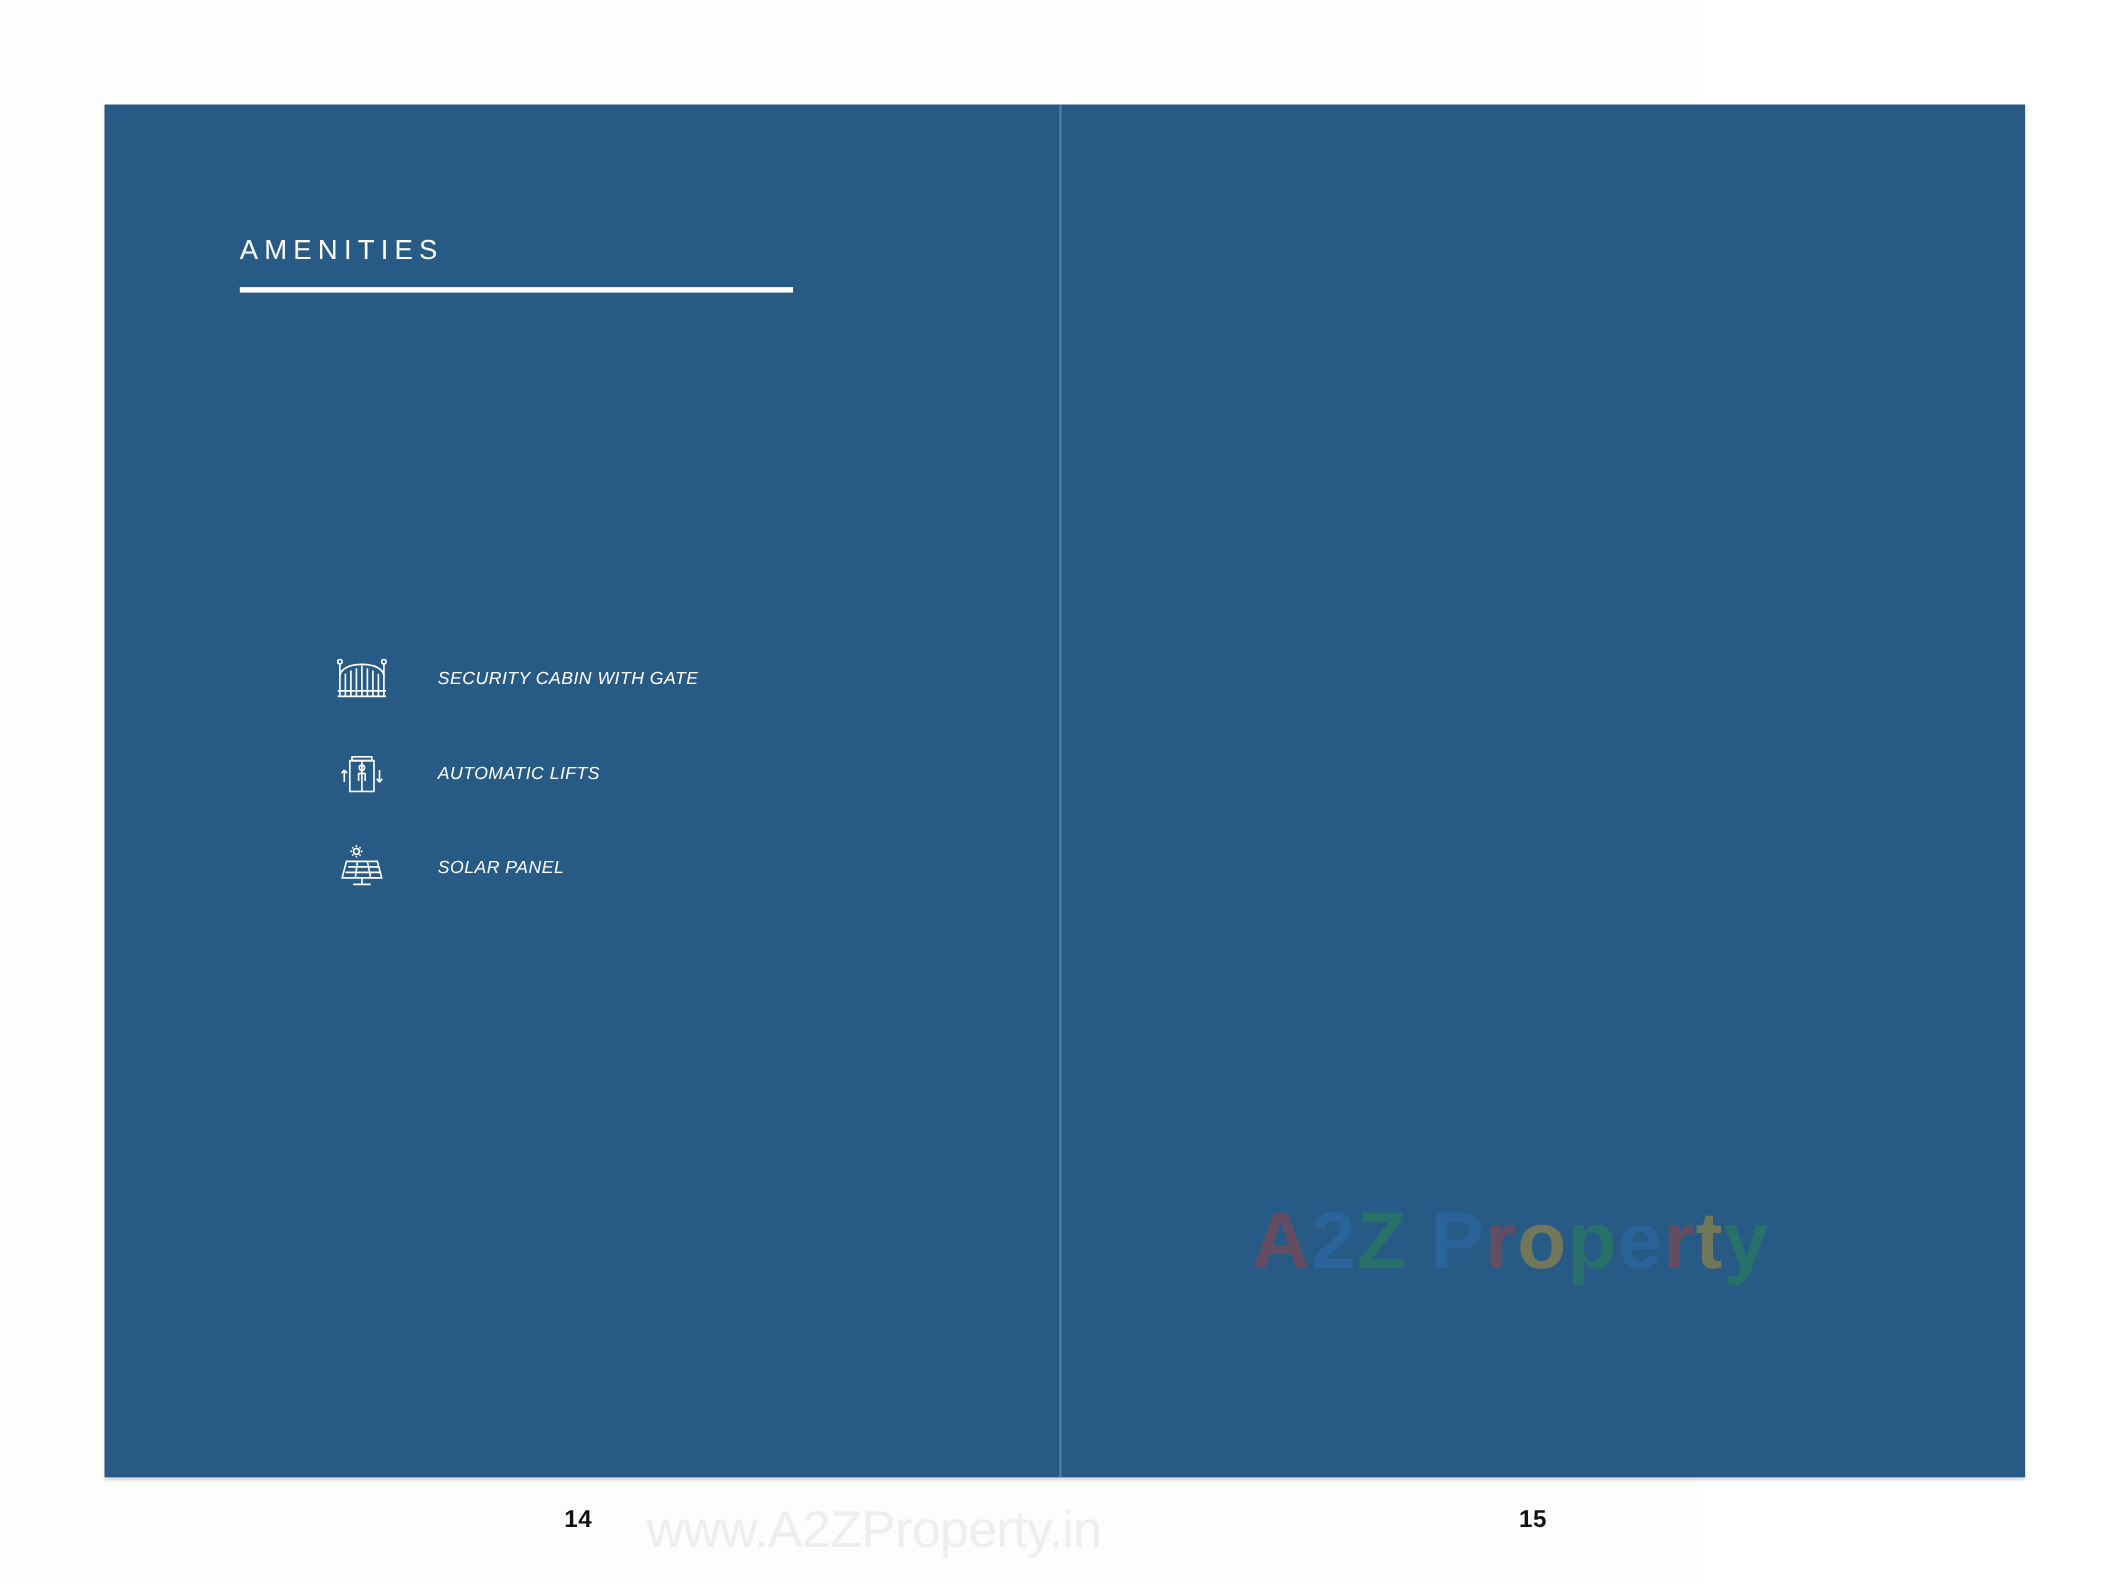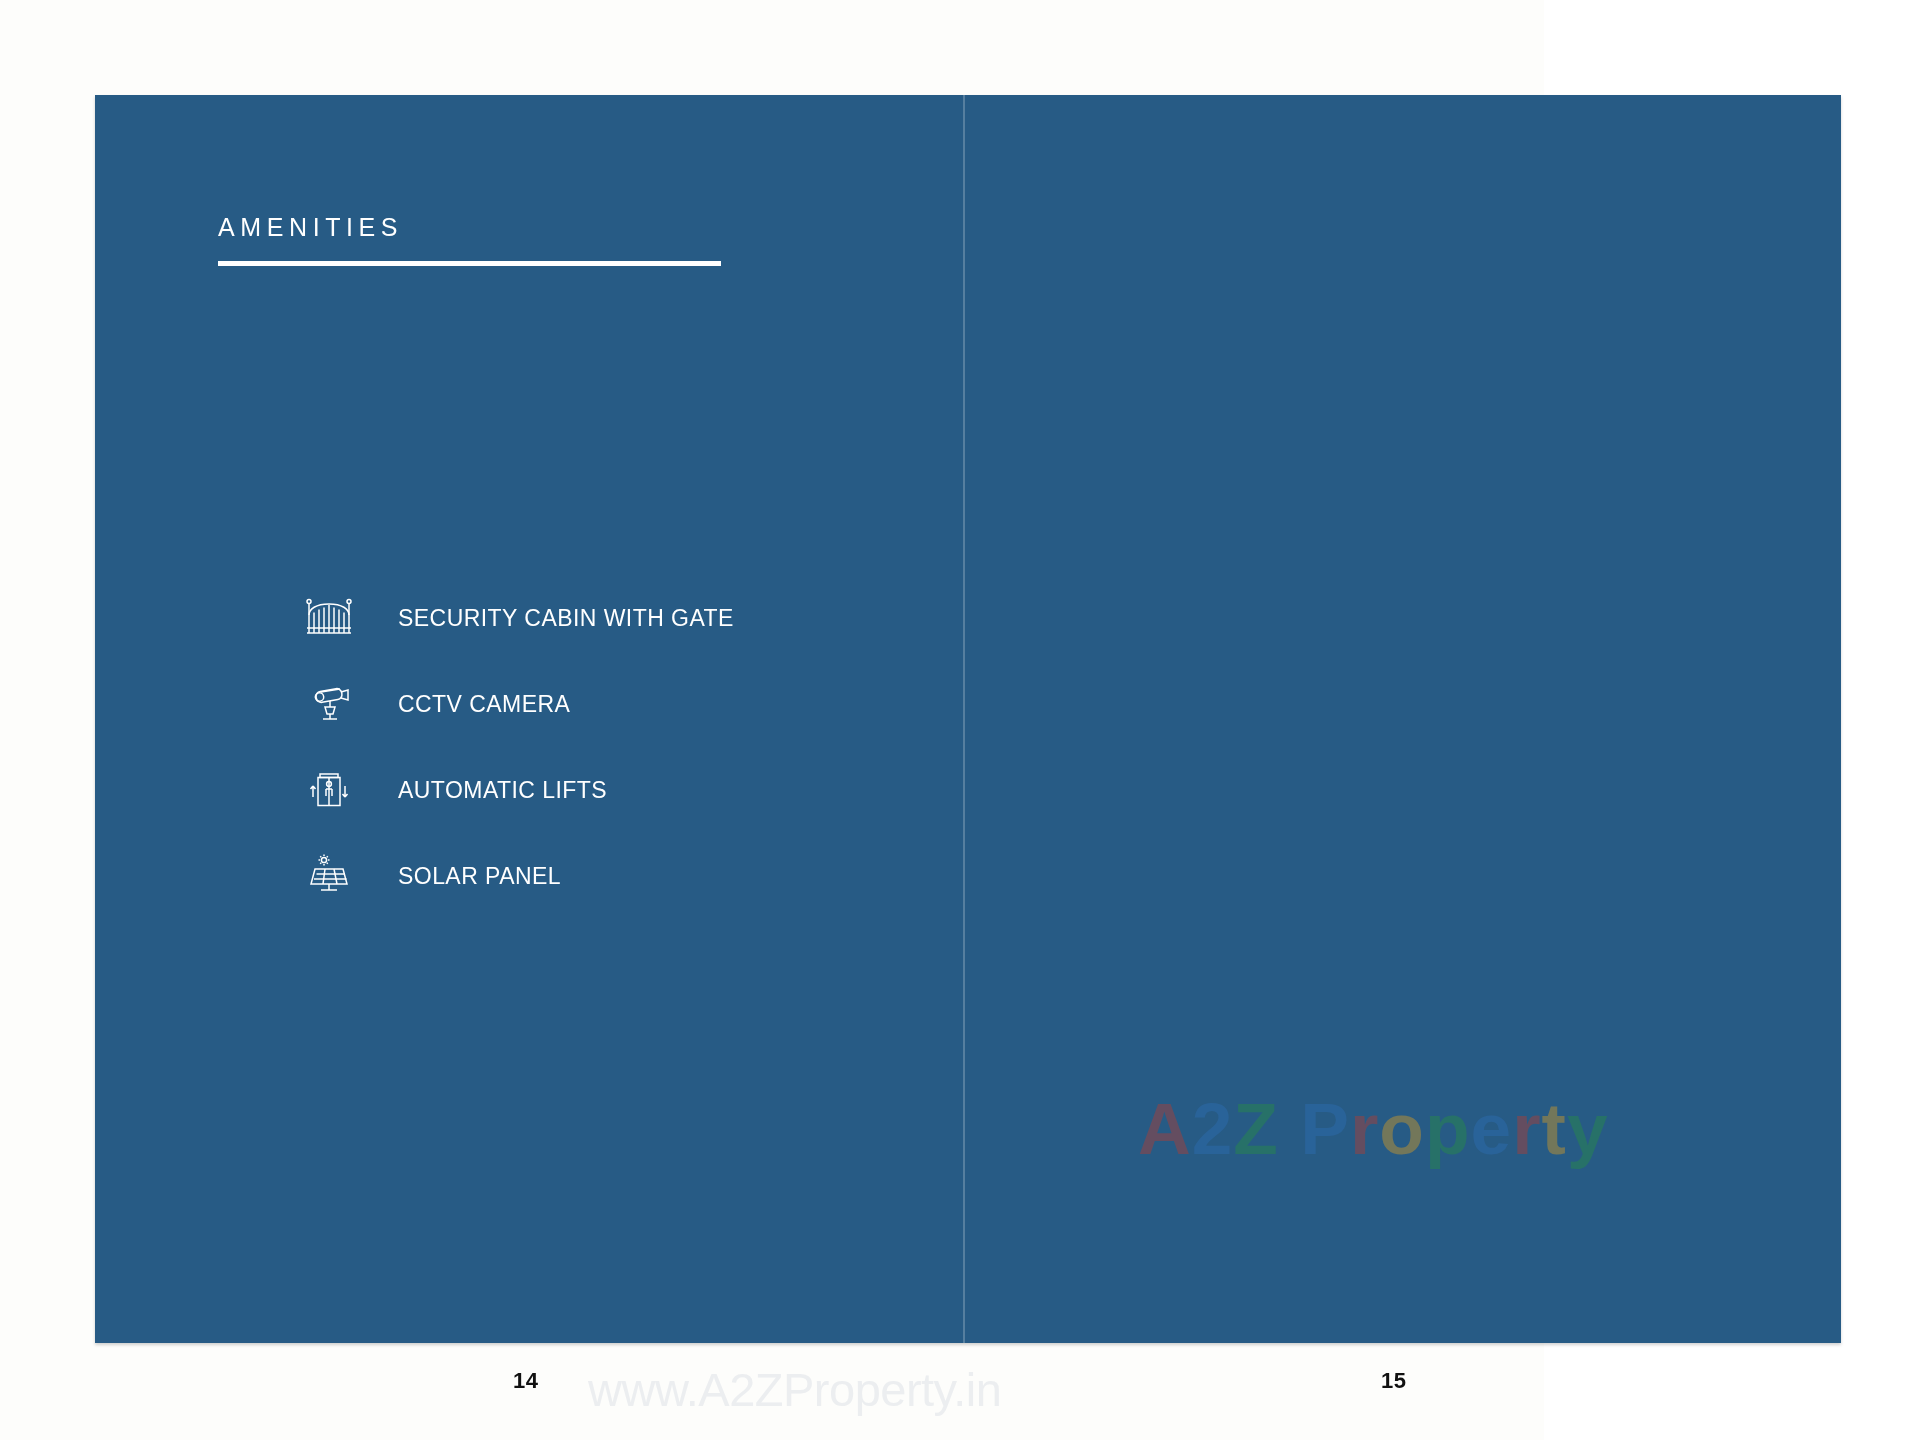--- a/index.html
+++ b/index.html
@@ -86,24 +86,25 @@
     min-width: 58px;
     height: 52px;
     display: flex;
     align-items: center;
     justify-content: center;
   }
   .amenity-icon svg { display: block; }
   .amenity-label {
     margin-left: 40px;
     color: #ffffff;
-    font-size: 23px;
+    font-size: 16px;
     font-weight: 400;
     letter-spacing: .45px;
     white-space: nowrap;
+    font-style: italic;
   }
 
   
   .page-number {
     position: absolute;
     color: #111111;
     font-size: 22px;
     font-weight: bold;
     letter-spacing: .5px;
   }
@@ -180,35 +181,20 @@
               <line x1="1" y1="36" x2="45" y2="36"></line>
               <circle cx="3" cy="4.5" r="2"></circle>
               <circle cx="43" cy="4.5" r="2"></circle>
               <line x1="3" y1="6.5" x2="3" y2="18"></line>
               <line x1="43" y1="6.5" x2="43" y2="18"></line>
             </svg>
           </span>
           <span class="amenity-label">SECURITY CABIN WITH GATE</span>
         </div>
 
-        <div class="amenity-row">
-          <span class="amenity-icon">
-            <svg width="44" height="42" viewBox="0 0 44 42" fill="none" stroke="#ffffff" stroke-width="1.5">
-              <rect x="9" y="7" width="26" height="11" rx="5" transform="rotate(-10 22 12.5)"></rect>
-              <circle cx="12.5" cy="14" r="4.2" transform="rotate(-10 12.5 14)"></circle>
-              <path d="M34 9 L41 7 L41 17 L34 15"></path>
-              <path d="M23 18 L23 24"></path>
-              <path d="M18 24 L28 24 L26 31 L20 31 Z"></path>
-              <path d="M23 31 L23 36"></path>
-              <path d="M16 36 L30 36"></path>
-              <line x1="14" y1="9" x2="33" y2="6"></line>
-            </svg>
-          </span>
-          <span class="amenity-label">CCTV CAMERA</span>
-        </div>
 
         <div class="amenity-row">
           <span class="amenity-icon">
             <svg width="40" height="44" viewBox="0 0 40 44" fill="none" stroke="#ffffff" stroke-width="1.5">
               <rect x="11" y="6" width="18" height="3.5"></rect>
               <rect x="9" y="9.5" width="22" height="28"></rect>
               <line x1="20" y1="9.5" x2="20" y2="37.5"></line>
               <circle cx="20" cy="16" r="2.4"></circle>
               <path d="M17 21 L17 28 M23 21 L23 28 M17 21 L23 21"></path>
               <path d="M4 18 L4 29 M4 18 L1.5 21 M4 18 L6.5 21"></path>

